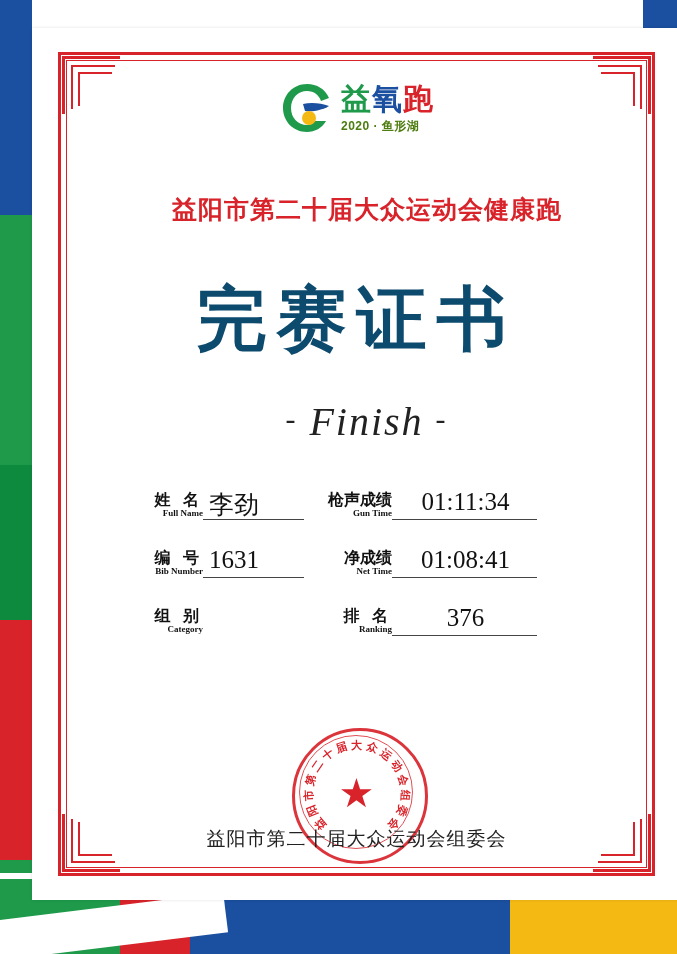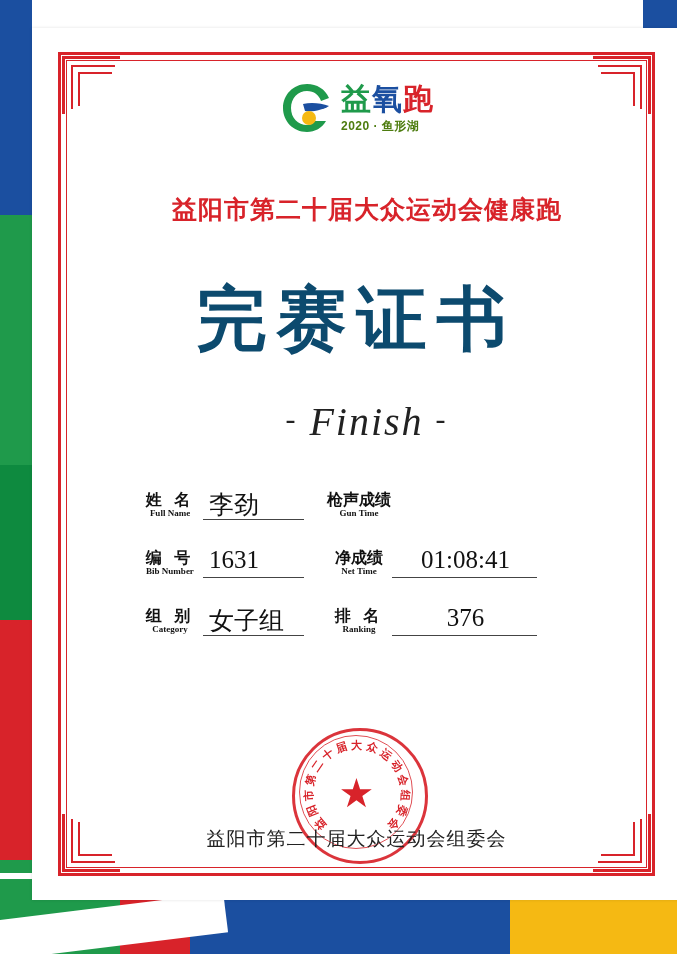--- a/index.html
+++ b/index.html
@@ -215,21 +215,21 @@
   .col-left { width: 190px; }
   .col-right { width: 240px; }
   .field-row {
     display: flex;
     align-items: flex-end;
     height: 42px;
   }
   .field-label {
     width: 66px;
     flex: none;
-    text-align: center;
+    text-align: right;
     line-height: 1.05;
     padding-bottom: 2px;
   }
   .label-cn {
     font-size: 16px;
     font-weight: bold;
     color: #111111;
     letter-spacing: 4px;
     white-space: nowrap;
   }
@@ -420,32 +420,32 @@
           <div class="label-en">Bib Number</div>
         </div>
         <div class="field-value">1631</div>
       </div>
 
       <div class="field-row">
         <div class="field-label">
           <div class="label-cn">组 别</div>
           <div class="label-en">Category</div>
         </div>
-        <div class="field-value">女子组</div>
       </div>
 
     </div>
 
     <div class="field-col col-right">
 
       <div class="field-row">
         <div class="field-label">
           <div class="label-cn" style="letter-spacing:0px;">枪声成绩</div>
           <div class="label-en">Gun Time</div>
         </div>
+        <div class="field-value value-center">01:11:34</div>
       </div>
 
       <div class="field-row">
         <div class="field-label">
           <div class="label-cn" style="letter-spacing:0px;">净成绩</div>
           <div class="label-en">Net Time</div>
         </div>
         <div class="field-value value-center">01:08:41</div>
       </div>
 

